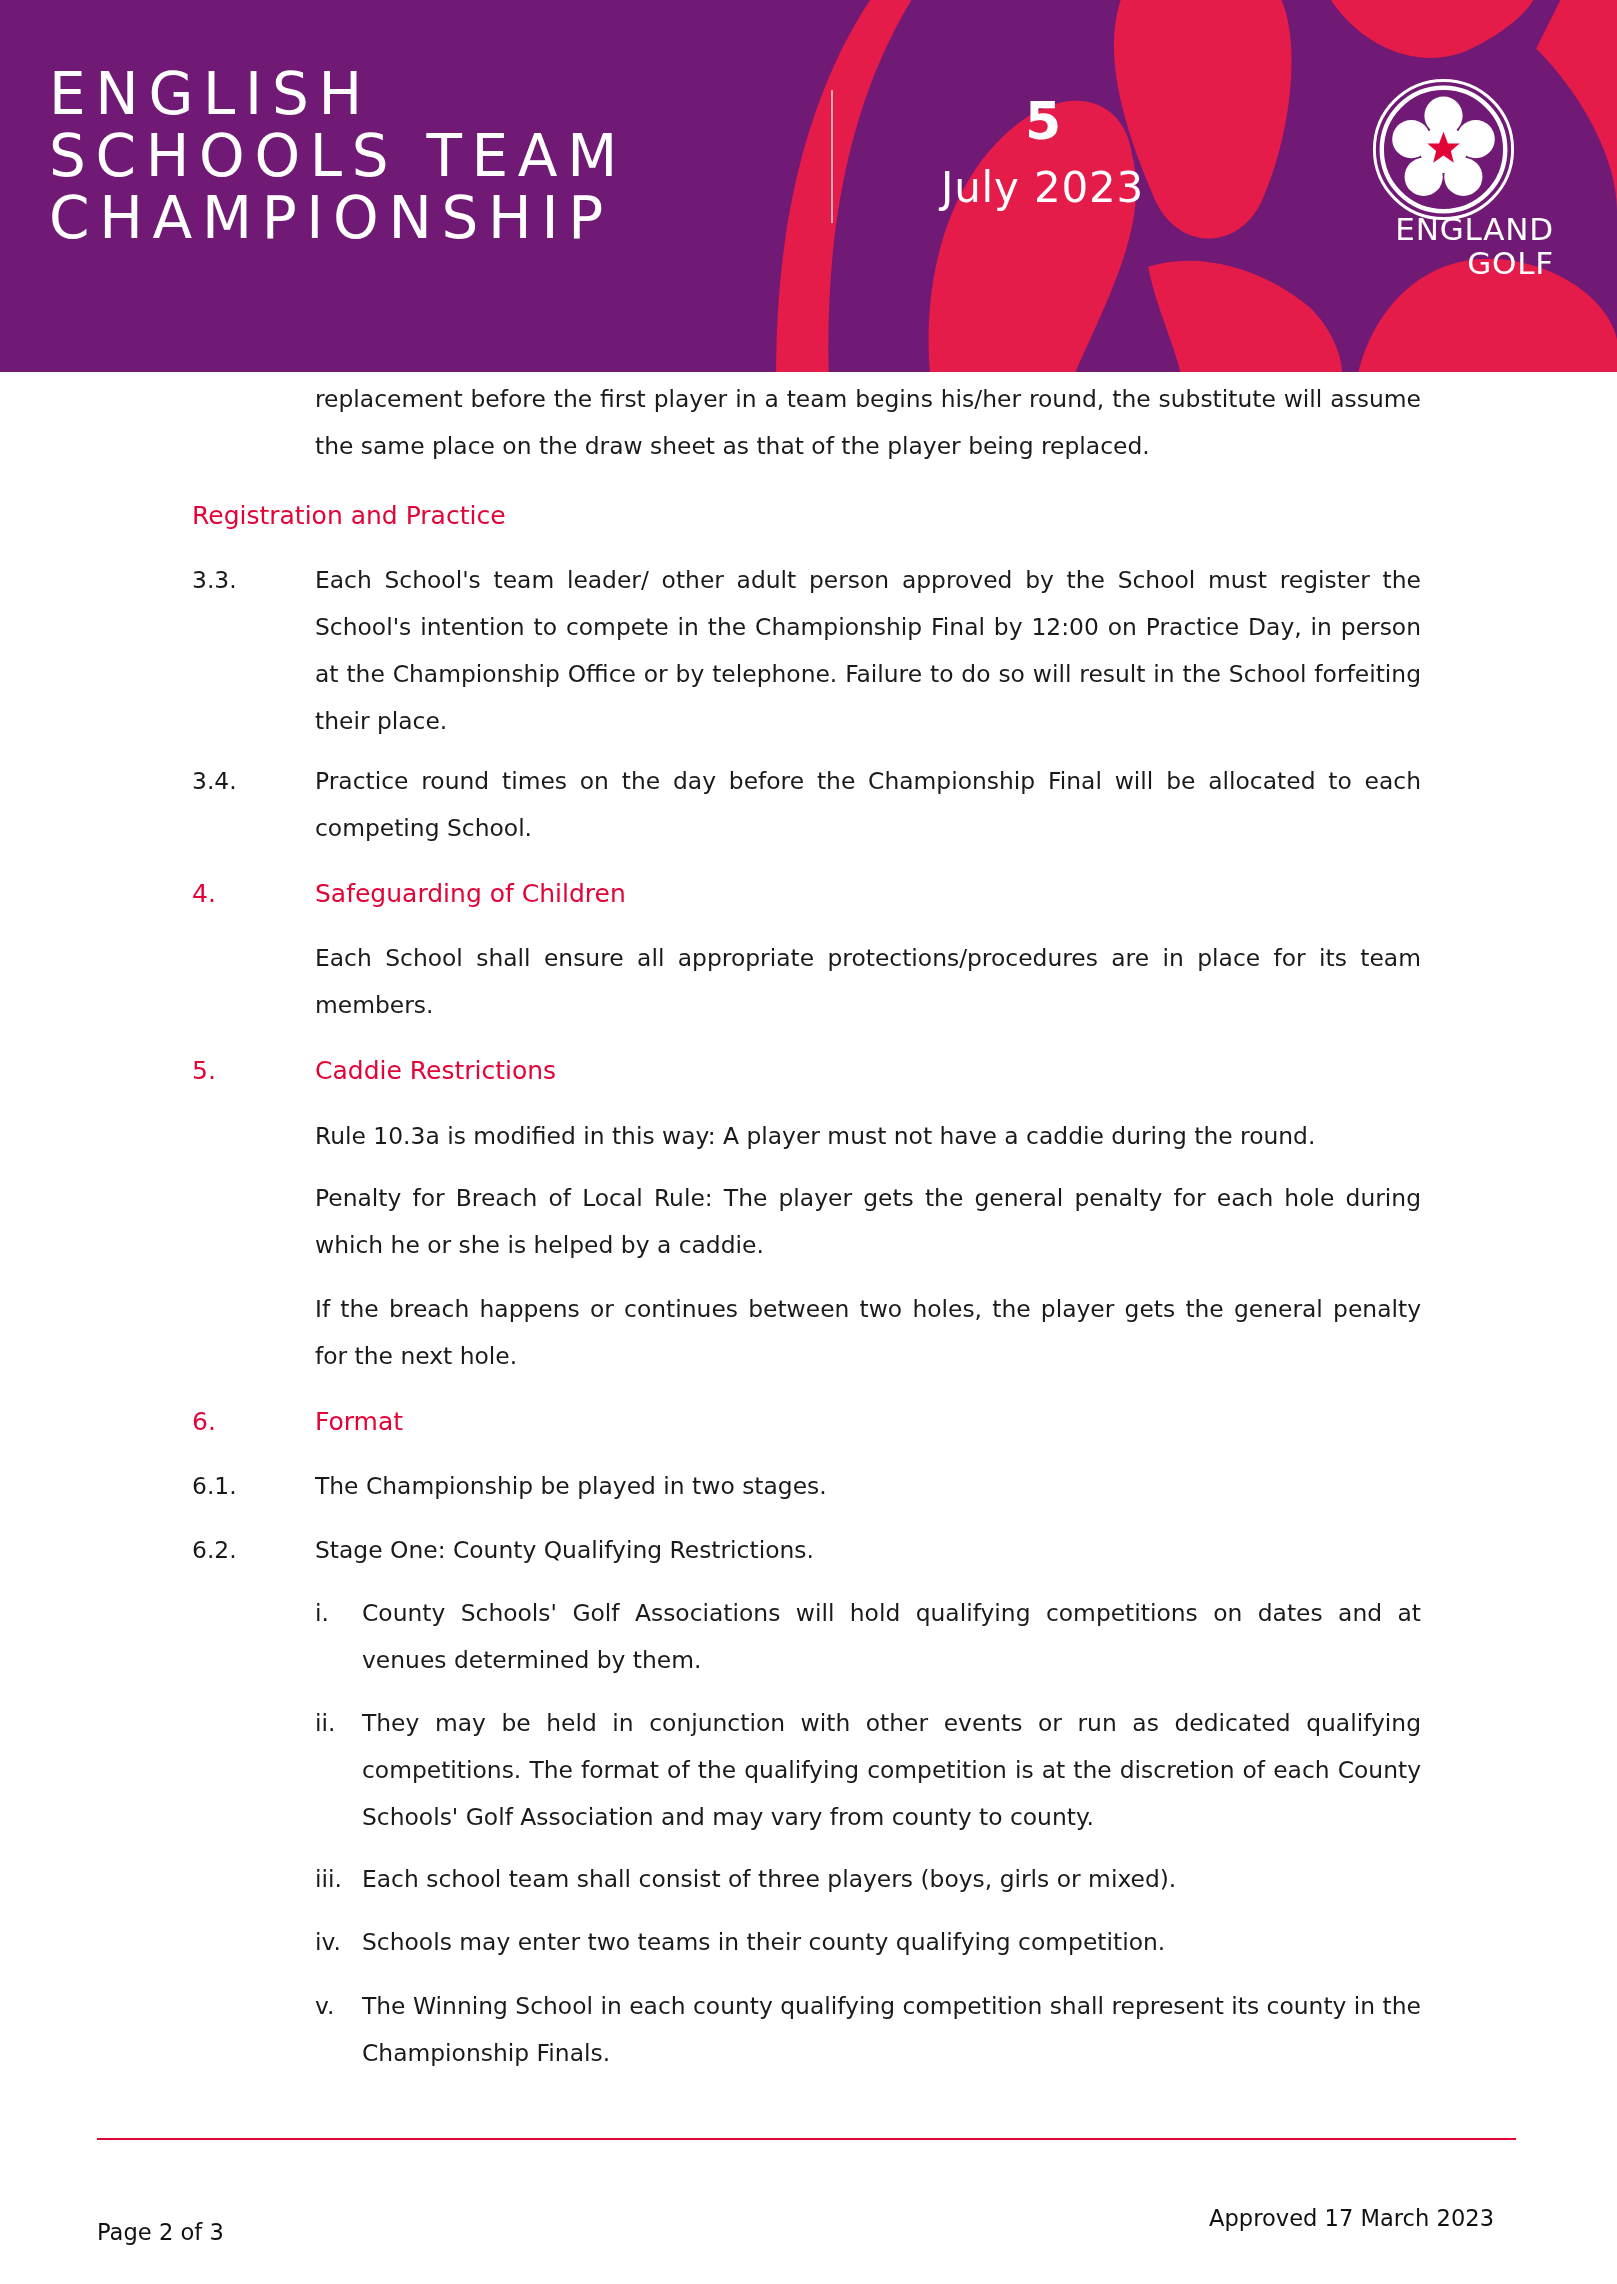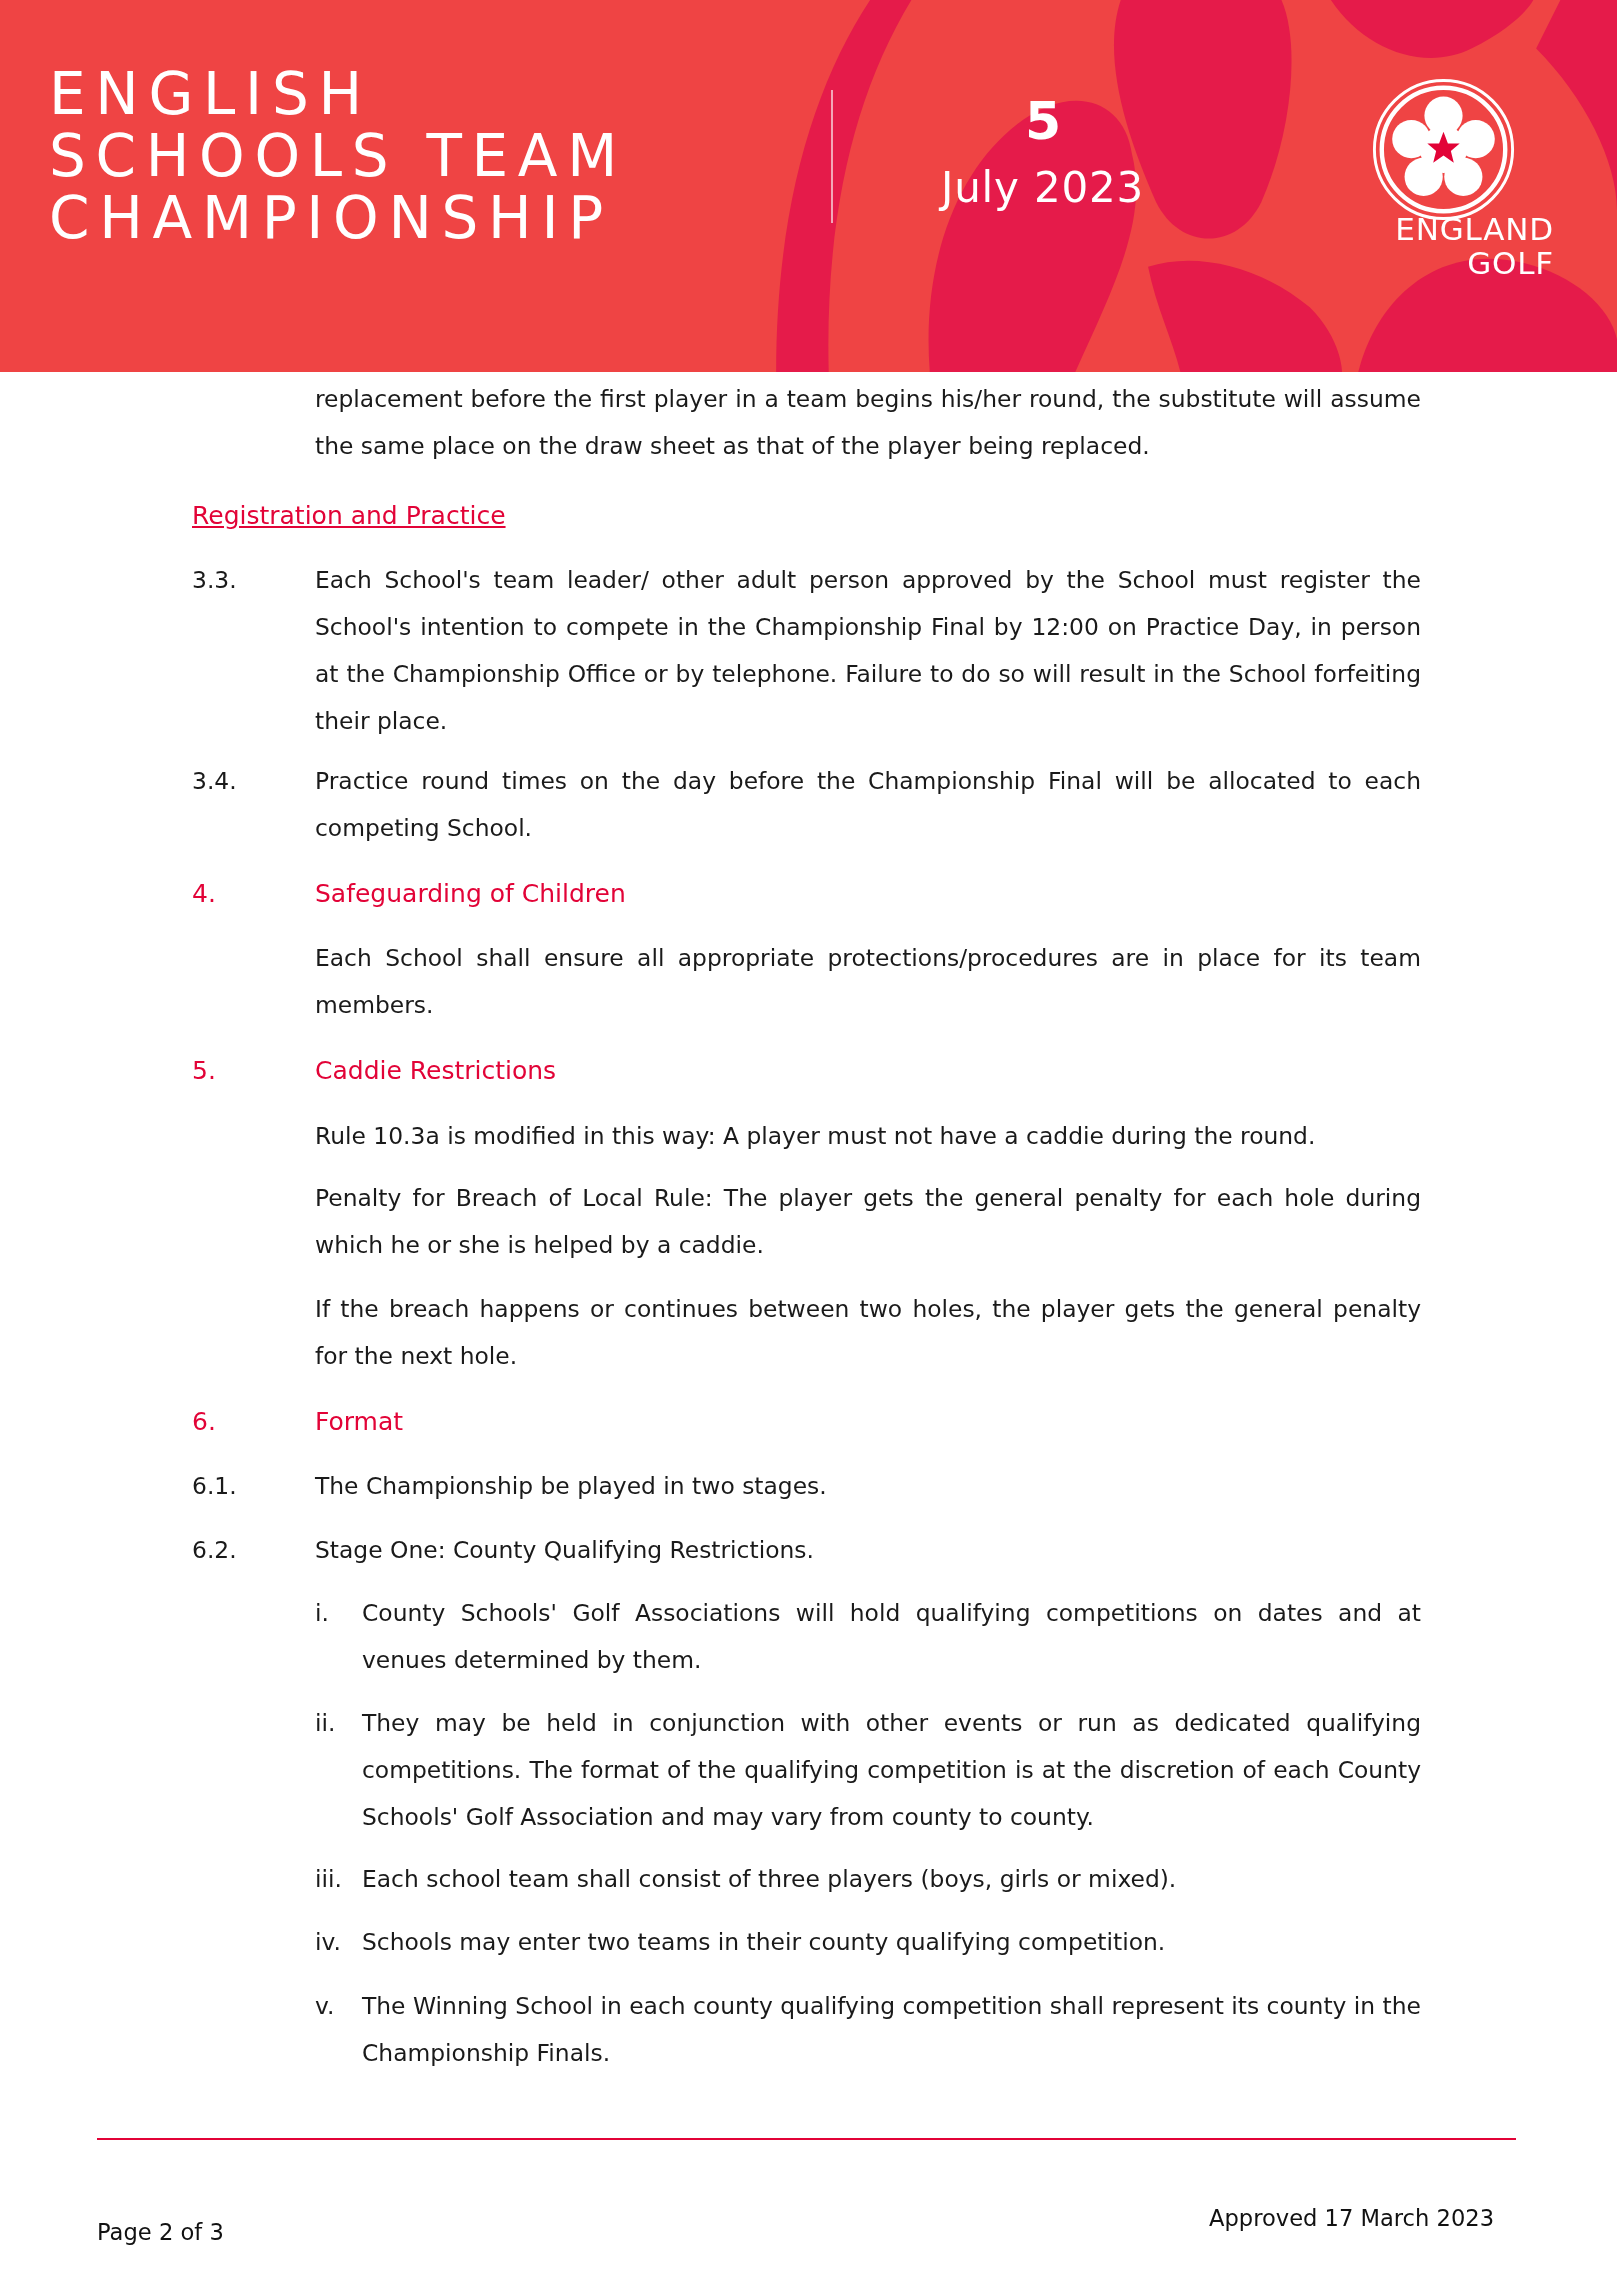--- a/index.html
+++ b/index.html
@@ -1,21 +1,21 @@
 <!DOCTYPE html>
 <html style="font-size:13px"><head>
 <meta charset="utf-8">
 <style>
   html, body { margin: 0; padding: 0; background: #ffffff; }
   body { width: 1617px; height: 2284px; position: relative; overflow: hidden;
          font-family: "DejaVu Sans", "Liberation Sans", sans-serif; color: #1a1a1a; }
 
   
   .banner { position: absolute; left: 0; top: 0; width: 1617px; height: 372px;
-            background: #ef4444; overflow: hidden; }
+            background: #701a75; overflow: hidden; }
   .banner-art { position: absolute; left: 0; top: 0; width: 1617px; height: 372px; }
   .title { position: absolute; left: 49px; top: 63px; color: #ffffff;
            font-family: "DejaVu Sans", sans-serif; font-weight: normal;
            font-size: 58px; line-height: 62px; letter-spacing: 9.7px; margin: 0; }
   .title span { display: block; }
   .venue { position: absolute; left: 49px; top: 281px; color: #ffffff;
            font-family: "DejaVu Sans", sans-serif; font-size: 36px; letter-spacing: 0px; }
   .divider-v { position: absolute; left: 831px; top: 90px; width: 2.4px; height: 133px;
                background: #f3a6b8; }
   .date-day { position: absolute; left: 930px; top: 91px; width: 226px; text-align: center;
@@ -85,21 +85,21 @@
   <div class="logo-text">
     <div>ENGLAND</div>
     <div>GOLF</div>
   </div>
 </div>
 
 <div class="content">
 
   <div class="para" style="left:315px; top:4px; width:1106px;">replacement before the first player in a team begins his/her round, the substitute will assume the same place on the draw sheet as that of the player being replaced.</div>
 
-  <div class="sec-title" style="left:192px; top:120px;text-decoration:underline;">Registration and Practice</div>
+  <div class="sec-title" style="left:192px; top:120px;">Registration and Practice</div>
 
   <div class="num" style="top:185px;">3.3.</div>
   <div class="para" style="left:315px; top:185px; width:1106px;">Each School's team leader/ other adult person approved by the School must register the School's intention to compete in the Championship Final by 12:00 on Practice Day, in person at the Championship Office or by telephone. Failure to do so will result in the School forfeiting their place.</div>
 
   <div class="num" style="top:386px;">3.4.</div>
   <div class="para" style="left:315px; top:386px; width:1106px;">Practice round times on the day before the Championship Final will be allocated to each competing School.</div>
 
   <div class="sec-num" style="top:498px;">4.</div>
   <div class="sec-title" style="left:315px; top:498px;">Safeguarding of Children</div>
   <div class="para" style="left:315px; top:563px; width:1106px;">Each School shall ensure all appropriate protections/procedures are in place for its team members.</div>

